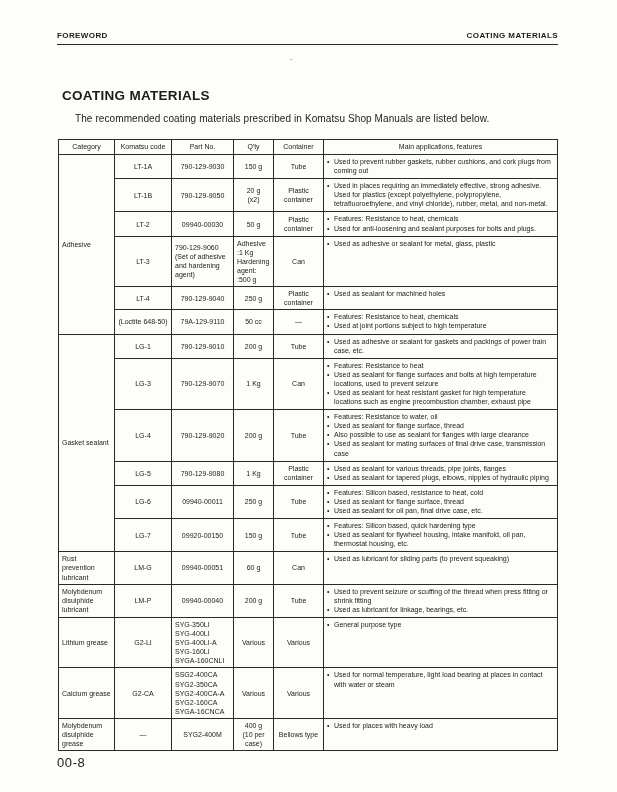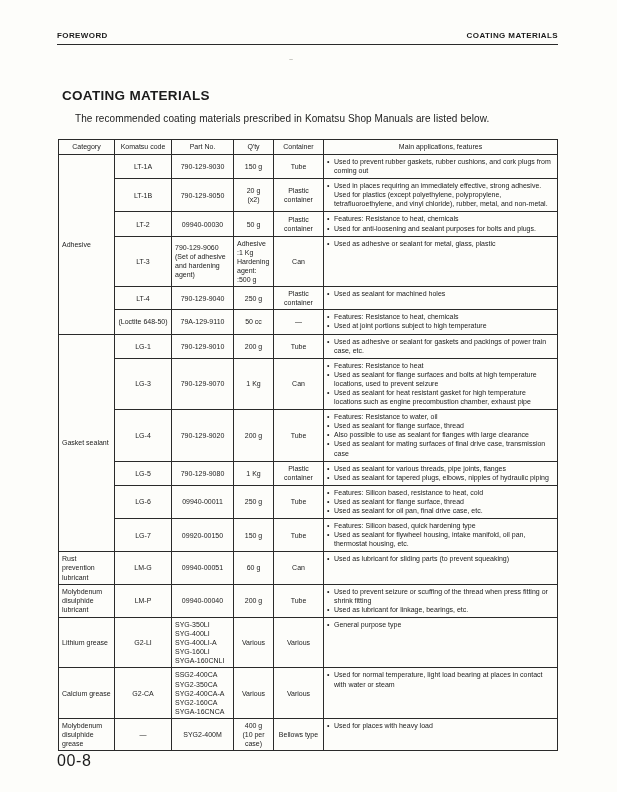--- a/index.html
+++ b/index.html
@@ -35,21 +35,21 @@
   th, td { border:1px solid #2a2a2a; padding:2px 3px; vertical-align:middle; }
   th { font-weight:normal; text-align:center; height:15px; padding:2px 1px; overflow:hidden; }
   td.cat { text-align:left; padding-left:3px; }
   td.c { text-align:center; }
   td.c.left { text-align:left; }
   td.featcell { vertical-align:top; padding:2px 3px 3px 3px; }
   .feat { display:flex; gap:3px; }
   .feat .b { flex:0 0 4px; }
   .footer {
     position:absolute; bottom:22px; left:57px;
-    font-size:16px; letter-spacing:0.6px;
+    font-size:13px; letter-spacing:0.6px;
   }
 </style>
 </head>
 <body>
 
 <div class="runhead">
   <span>FOREWORD</span>
   <span>COATING MATERIALS</span>
 </div>
 <div class="center-mark">~</div>

